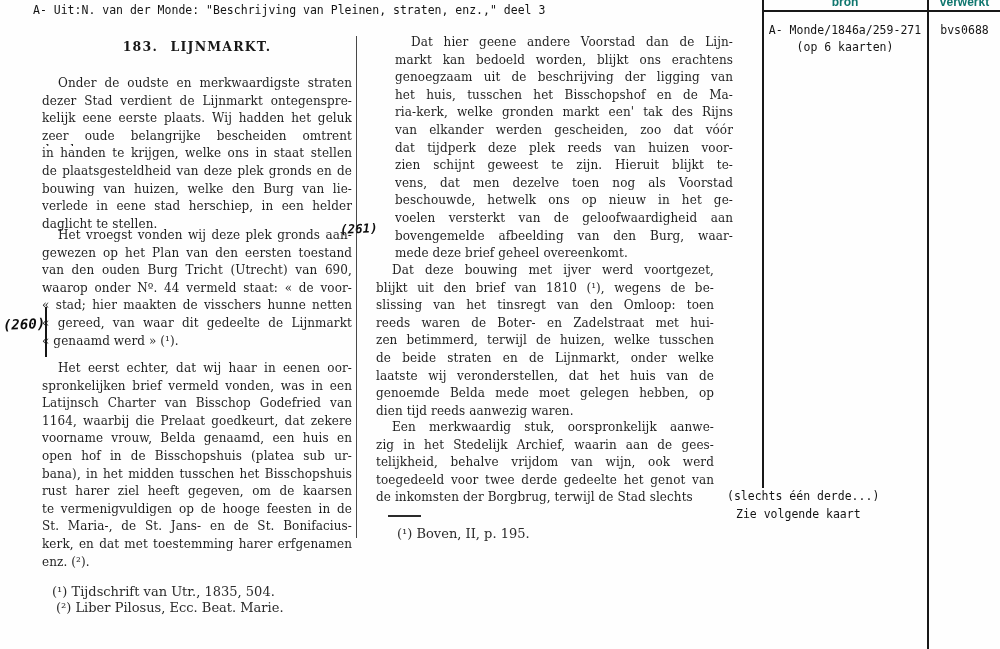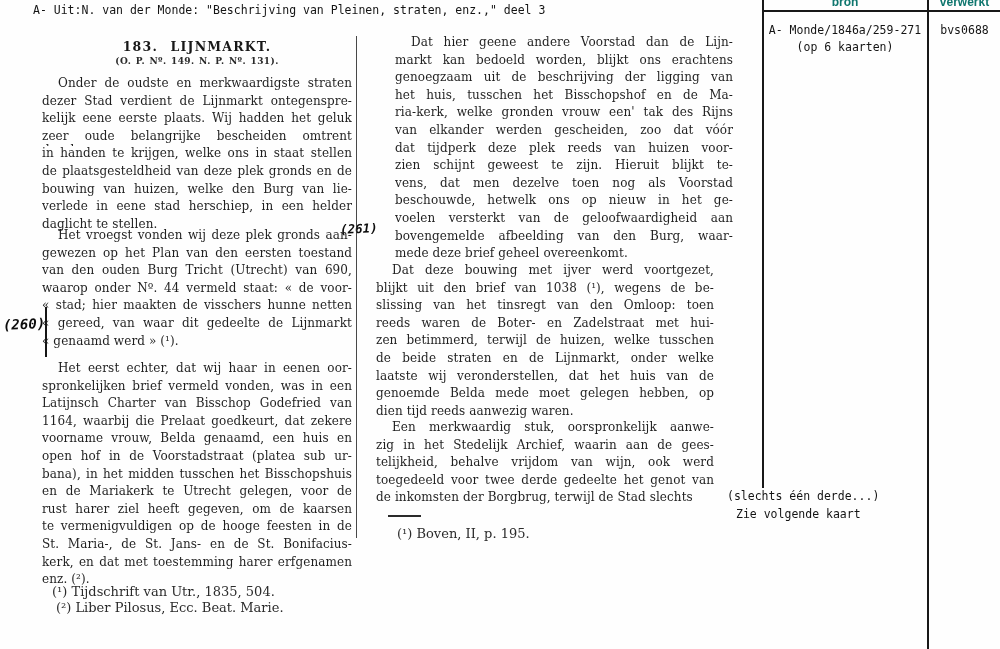--- a/index.html
+++ b/index.html
@@ -60,21 +60,20 @@
   <div class="cell mono" style="left:929px;top:23px;width:71px;">bvs0688</div>
 
   <div class="note mono" style="left:727px;top:489px;">(slechts één derde...)</div>
   <div class="note mono" style="left:736px;top:507px;">Zie volgende kaart</div>
 
   <div class="hand" style="left:3px;top:316px;font-size:14px;">(260)</div>
   <div class="penstroke" style="left:45px;top:307px;height:50px;"></div>
   <div class="hand" style="left:340px;top:221px;font-size:12.5px;">(261)</div>
 
   <div class="heading" style="left:42px;top:39px;width:310px;">183. LIJNMARKT.</div>
-  <div class="subheading" style="left:42px;top:56px;width:310px;">(O. P. Nº. 149. N. P. Nº. 131).</div>
 
   <div class="coldivider" style="left:356px;top:36px;height:502px;"></div>
 
   <div class="para" style="left:42px;top:76px;width:310px;">
       <div class="tl ind">Onder de oudste en merkwaardigste straten</div>
       <div class="tl">dezer Stad verdient de Lijnmarkt ontegenspre-</div>
       <div class="tl">kelijk eene eerste plaats.  Wij hadden het geluk</div>
       <div class="tl">zeer oude belangrijke bescheiden omtrent dezelve</div>
       <div class="tl">in handen te krijgen, welke ons in staat stellen</div>
       <div class="tl">de plaatsgesteldheid van deze plek gronds en de</div>
@@ -90,51 +89,50 @@
       <div class="tl">« stad; hier maakten de visschers hunne netten</div>
       <div class="tl">« gereed, van waar dit gedeelte de Lijnmarkt</div>
       <div class="tl last">« genaamd werd » (¹).</div>
     </div>
   <div class="para" style="left:42px;top:361px;width:310px;">
       <div class="tl ind">Het eerst echter, dat wij haar in eenen oor-</div>
       <div class="tl">spronkelijken brief vermeld vonden, was in een</div>
       <div class="tl">Latijnsch Charter van Bisschop Godefried van</div>
       <div class="tl">1164, waarbij die Prelaat goedkeurt, dat zekere</div>
       <div class="tl">voorname vrouw, Belda genaamd, een huis en</div>
-      <div class="tl">open hof in de Voorstadstraat (platea sub ur-</div>
+      <div class="tl">open hof in de Bisschopshuis (platea sub ur-</div>
       <div class="tl">bana), in het midden tusschen het Bisschopshuis</div>
-      <div class="tl">en de Mariakerk te Utrecht gelegen, voor de</div>
       <div class="tl">rust harer ziel heeft gegeven, om de kaarsen</div>
       <div class="tl">te vermenigvuldigen op de hooge feesten in de</div>
       <div class="tl">St. Maria-, de St. Jans- en de St. Bonifacius-</div>
       <div class="tl">kerk, en dat met toestemming harer erfgenamen</div>
       <div class="tl last">enz. (²).</div>
     </div>
 
   <div class="footnote" style="left:52px;top:584px;">(¹) Tijdschrift van Utr., 1835, 504.</div>
   <div class="footnote" style="left:56px;top:600px;">(²) Liber Pilosus, Ecc. Beat. Marie.</div>
 
   <div class="para" style="left:395px;top:35px;width:338px;">
       <div class="tl ind">Dat hier geene andere Voorstad dan de Lijn-</div>
       <div class="tl">markt kan bedoeld worden, blijkt ons erachtens</div>
       <div class="tl">genoegzaam uit de beschrijving der ligging van</div>
       <div class="tl">het huis, tusschen het Bisschopshof en de Ma-</div>
-      <div class="tl">ria-kerk, welke gronden vrouw een' tak des Rijns</div>
+      <div class="tl">ria-kerk, welke gronden markt een' tak des Rijns</div>
       <div class="tl">van elkander werden gescheiden, zoo dat vóór</div>
       <div class="tl">dat tijdperk deze plek reeds van huizen voor-</div>
       <div class="tl">zien schijnt geweest te zijn.  Hieruit blijkt te-</div>
       <div class="tl">vens, dat men dezelve toen nog als Voorstad</div>
       <div class="tl">beschouwde, hetwelk ons op nieuw in het ge-</div>
       <div class="tl">voelen versterkt van de geloofwaardigheid aan</div>
       <div class="tl">bovengemelde afbeelding van den Burg, waar-</div>
       <div class="tl last">mede deze brief geheel overeenkomt.</div>
     </div>
   <div class="para" style="left:376px;top:263px;width:338px;">
       <div class="tl ind">Dat deze bouwing met ijver werd voortgezet,</div>
-      <div class="tl">blijkt uit den brief van 1038 (¹), wegens de be-</div>
+      <div class="tl">blijkt uit den brief van 1810 (¹), wegens de be-</div>
       <div class="tl">slissing van het tinsregt van den Omloop: toen</div>
       <div class="tl">reeds waren de Boter- en Zadelstraat met hui-</div>
       <div class="tl">zen betimmerd, terwijl de huizen, welke tusschen</div>
       <div class="tl">de beide straten en de Lijnmarkt, onder welke</div>
       <div class="tl">laatste wij veronderstellen, dat het huis van de</div>
       <div class="tl">genoemde Belda mede moet gelegen hebben, op</div>
       <div class="tl last">dien tijd reeds aanwezig waren.</div>
     </div>
   <div class="para" style="left:376px;top:420px;width:338px;">
       <div class="tl ind">Een merkwaardig stuk, oorspronkelijk aanwe-</div>

